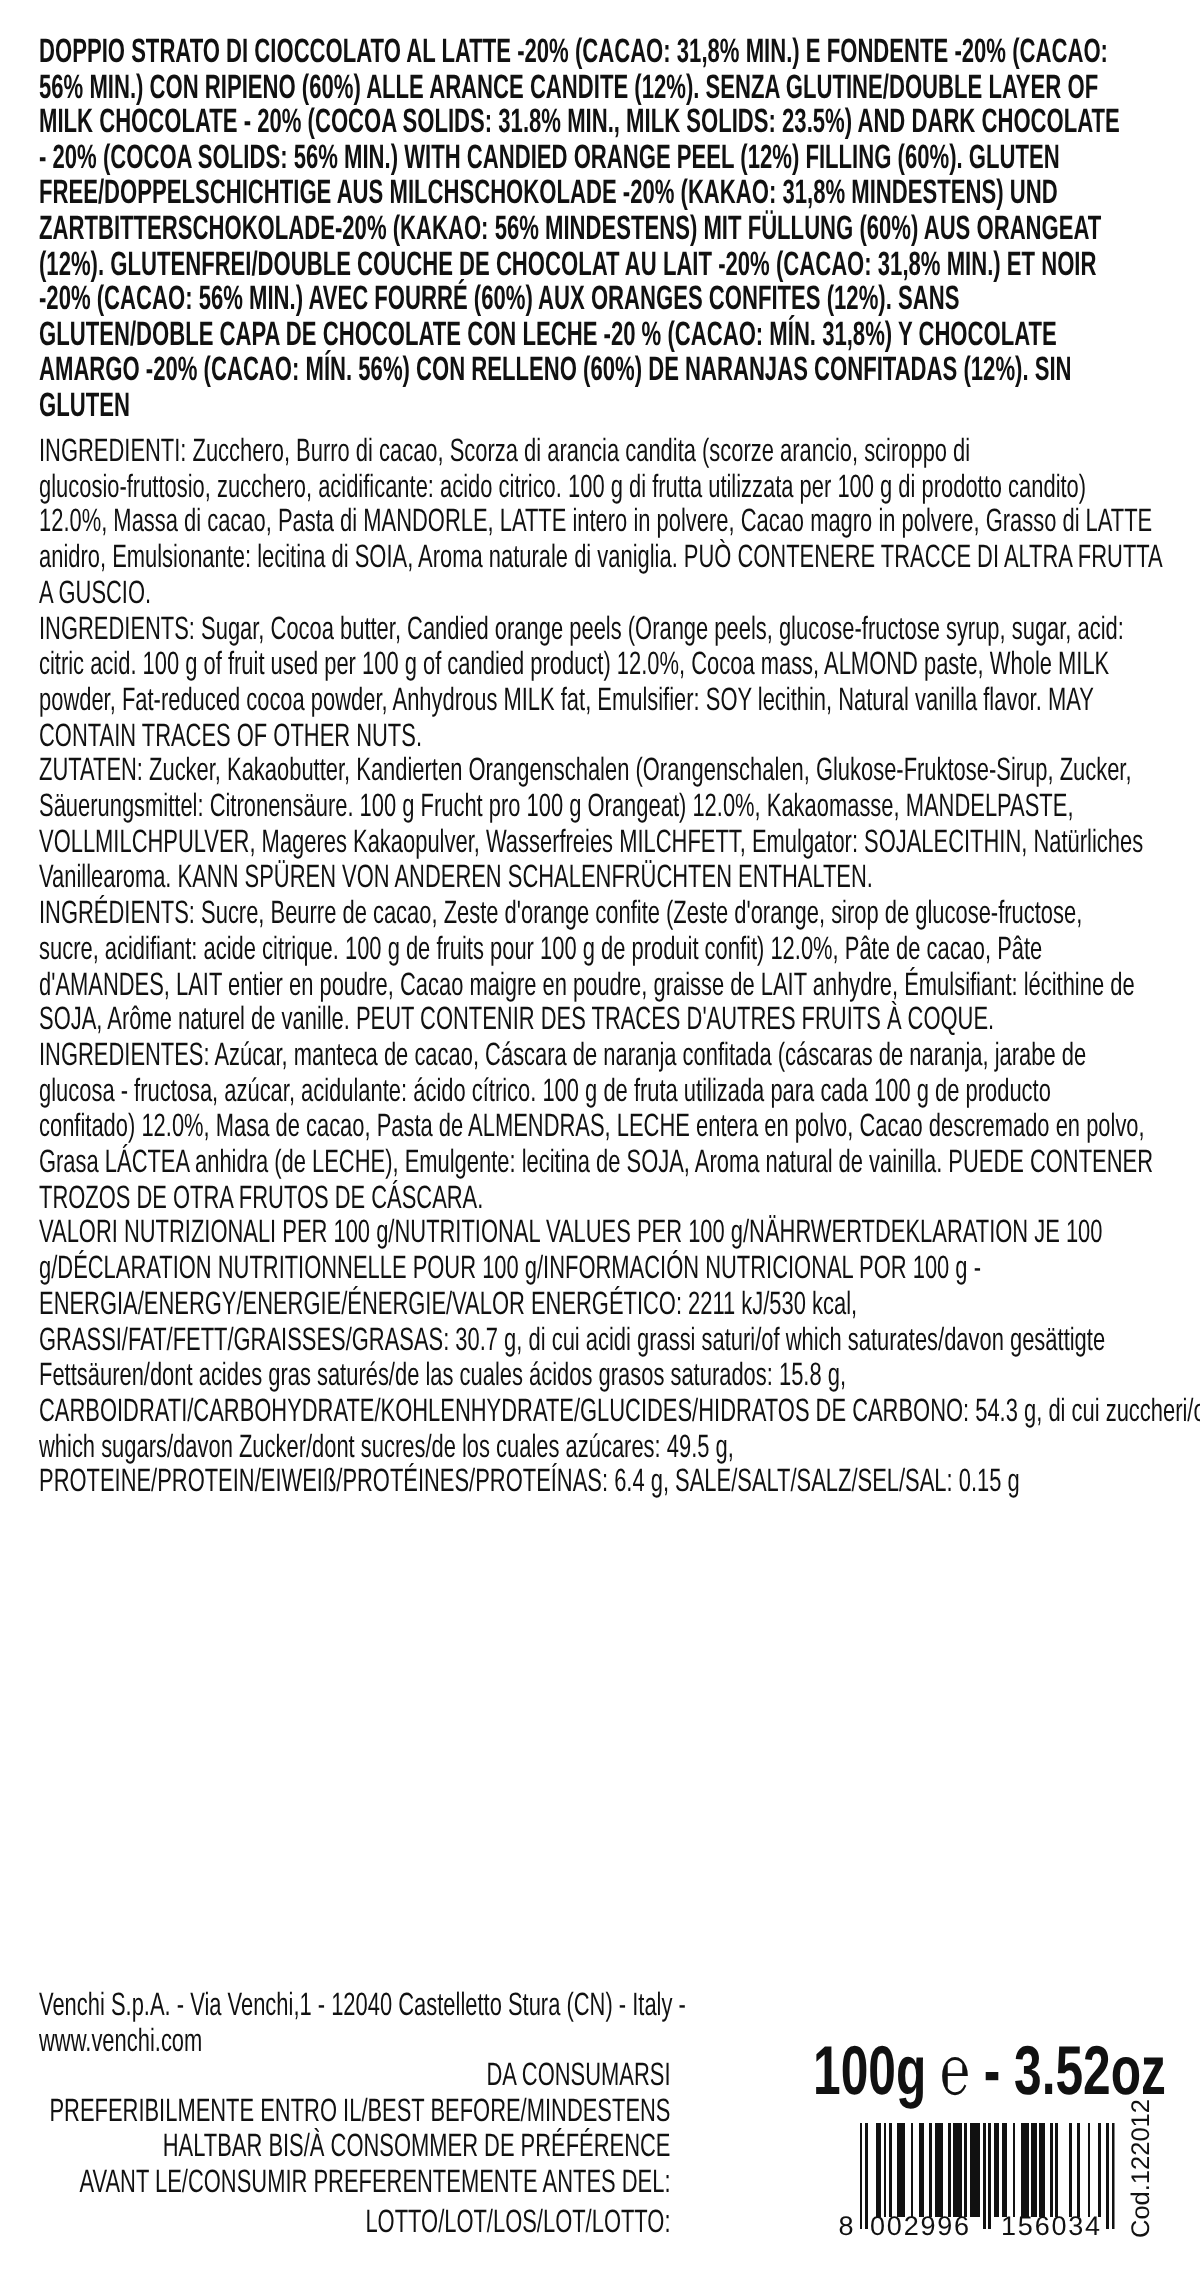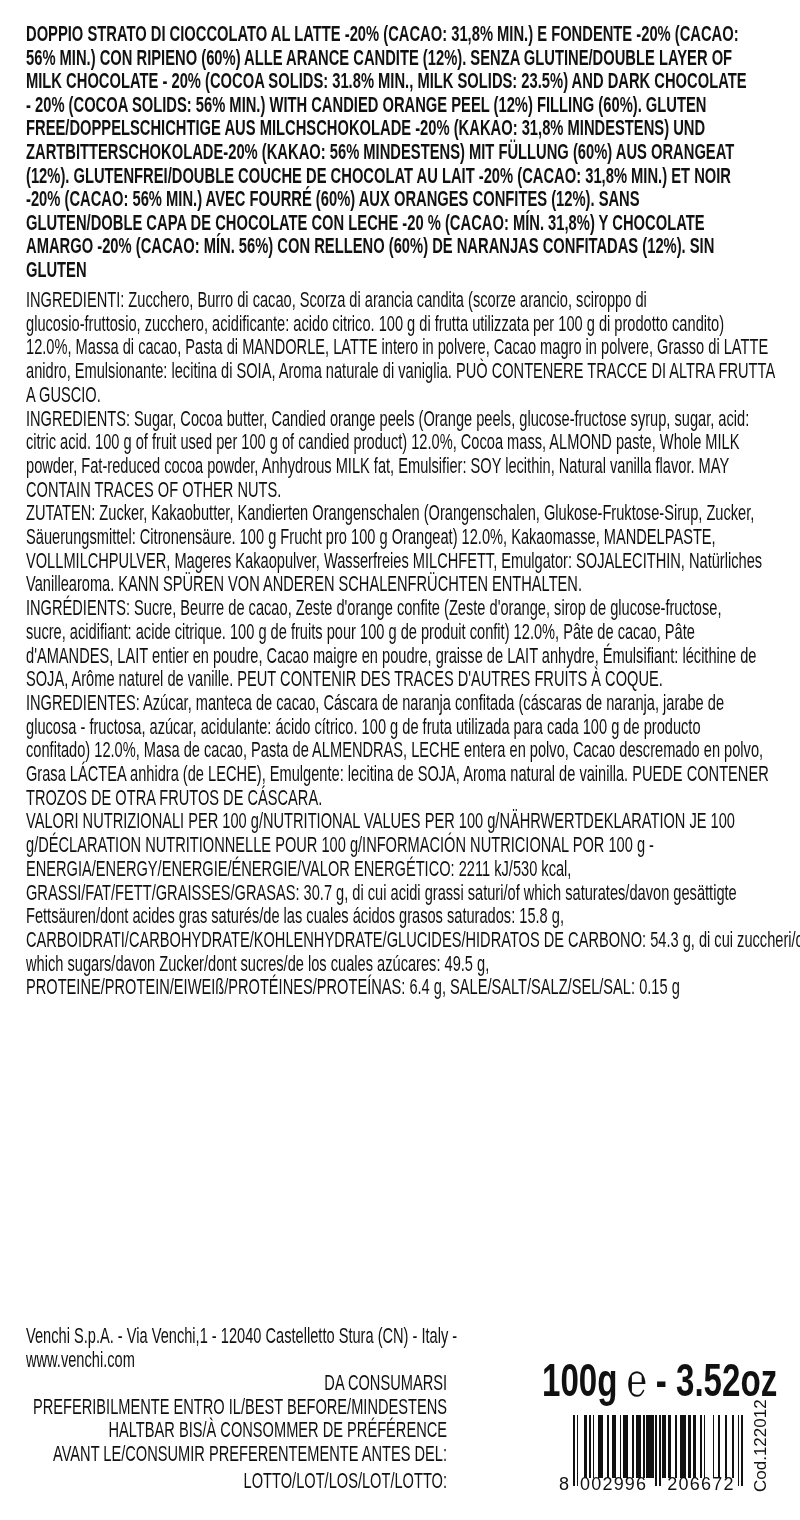--- a/index.html
+++ b/index.html
@@ -138,20 +138,20 @@
         <rect x="130.63" y="0" width="1.79" height="63"></rect>
         <rect x="139.58" y="0" width="1.79" height="63"></rect>
         <rect x="144.95" y="0" width="1.79" height="63"></rect>
         <rect x="152.11" y="0" width="1.79" height="63"></rect>
         <rect x="159.26" y="0" width="1.79" height="63"></rect>
         <rect x="164.63" y="0" width="1.79" height="71"></rect>
         <rect x="168.21" y="0" width="1.79" height="71"></rect>
       </svg>
     <span class="bd bd-system">8</span>
     <span class="bd bd-left">002996</span>
-    <span class="bd bd-right">206672</span>
+    <span class="bd bd-right">156034</span>
   </div>
 
   <div class="codewrap">
     <span>Cod.122012</span>
   </div>
 
 </div>
 
 </body></html>

